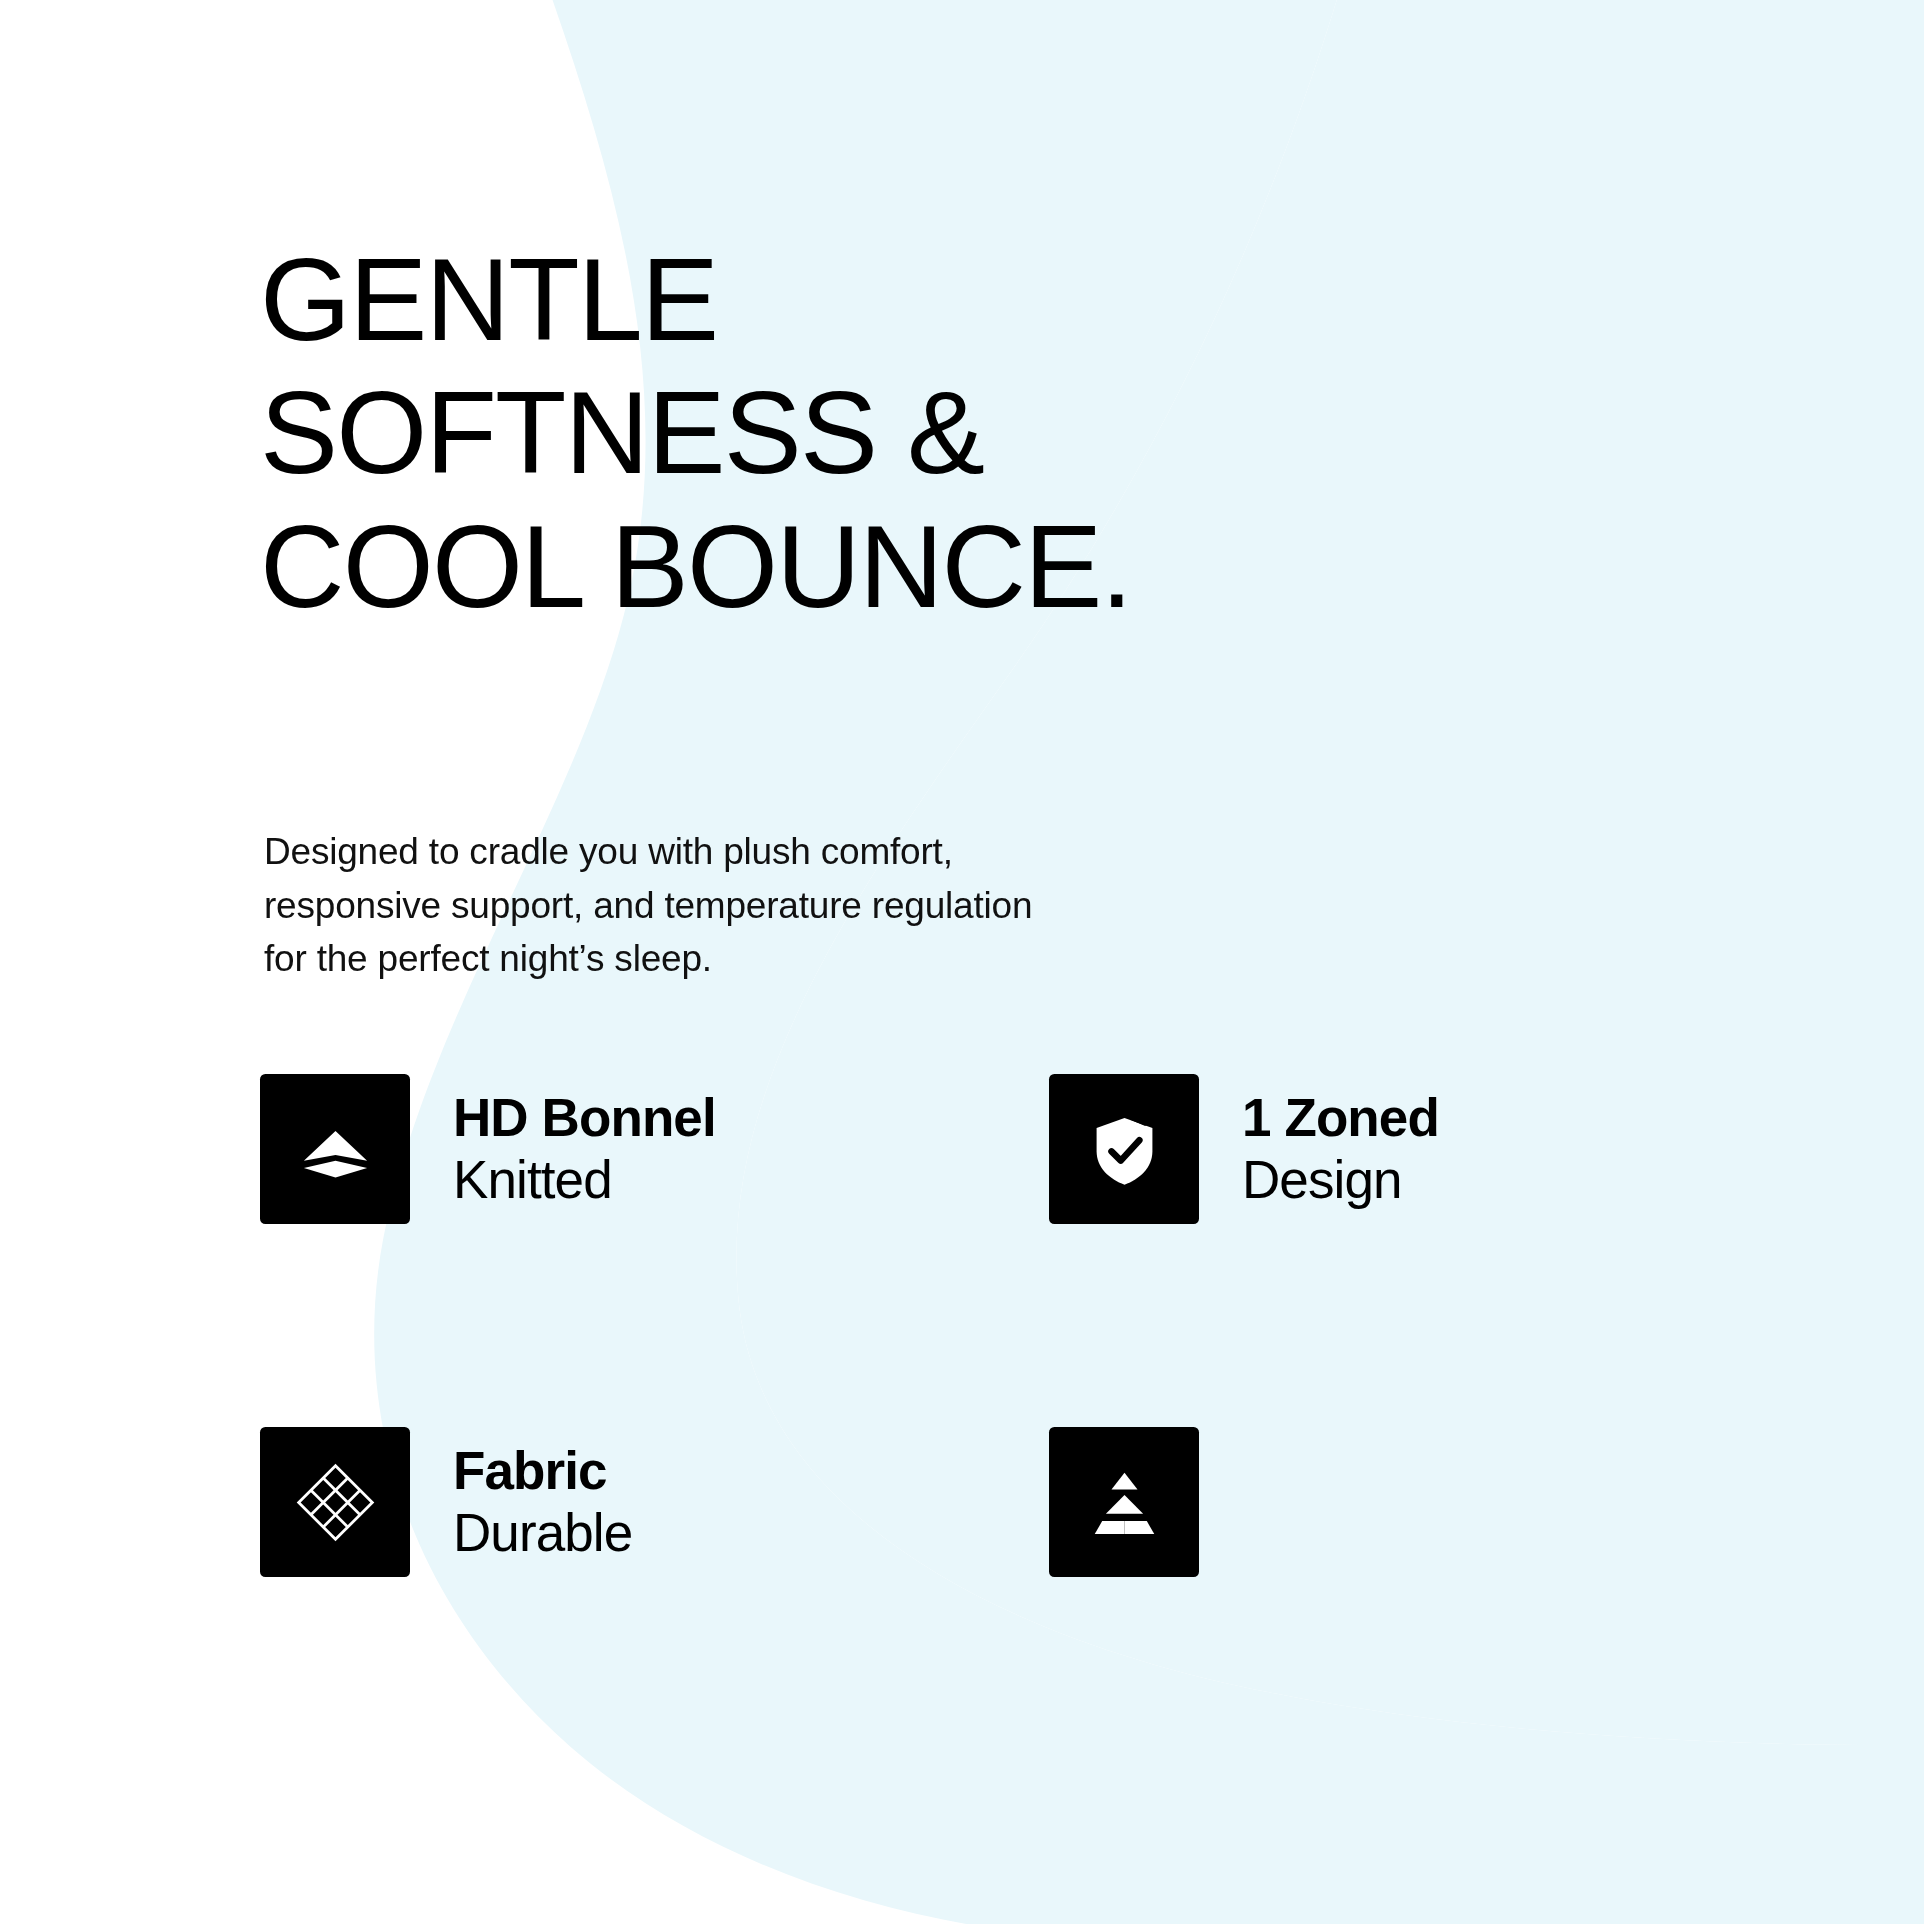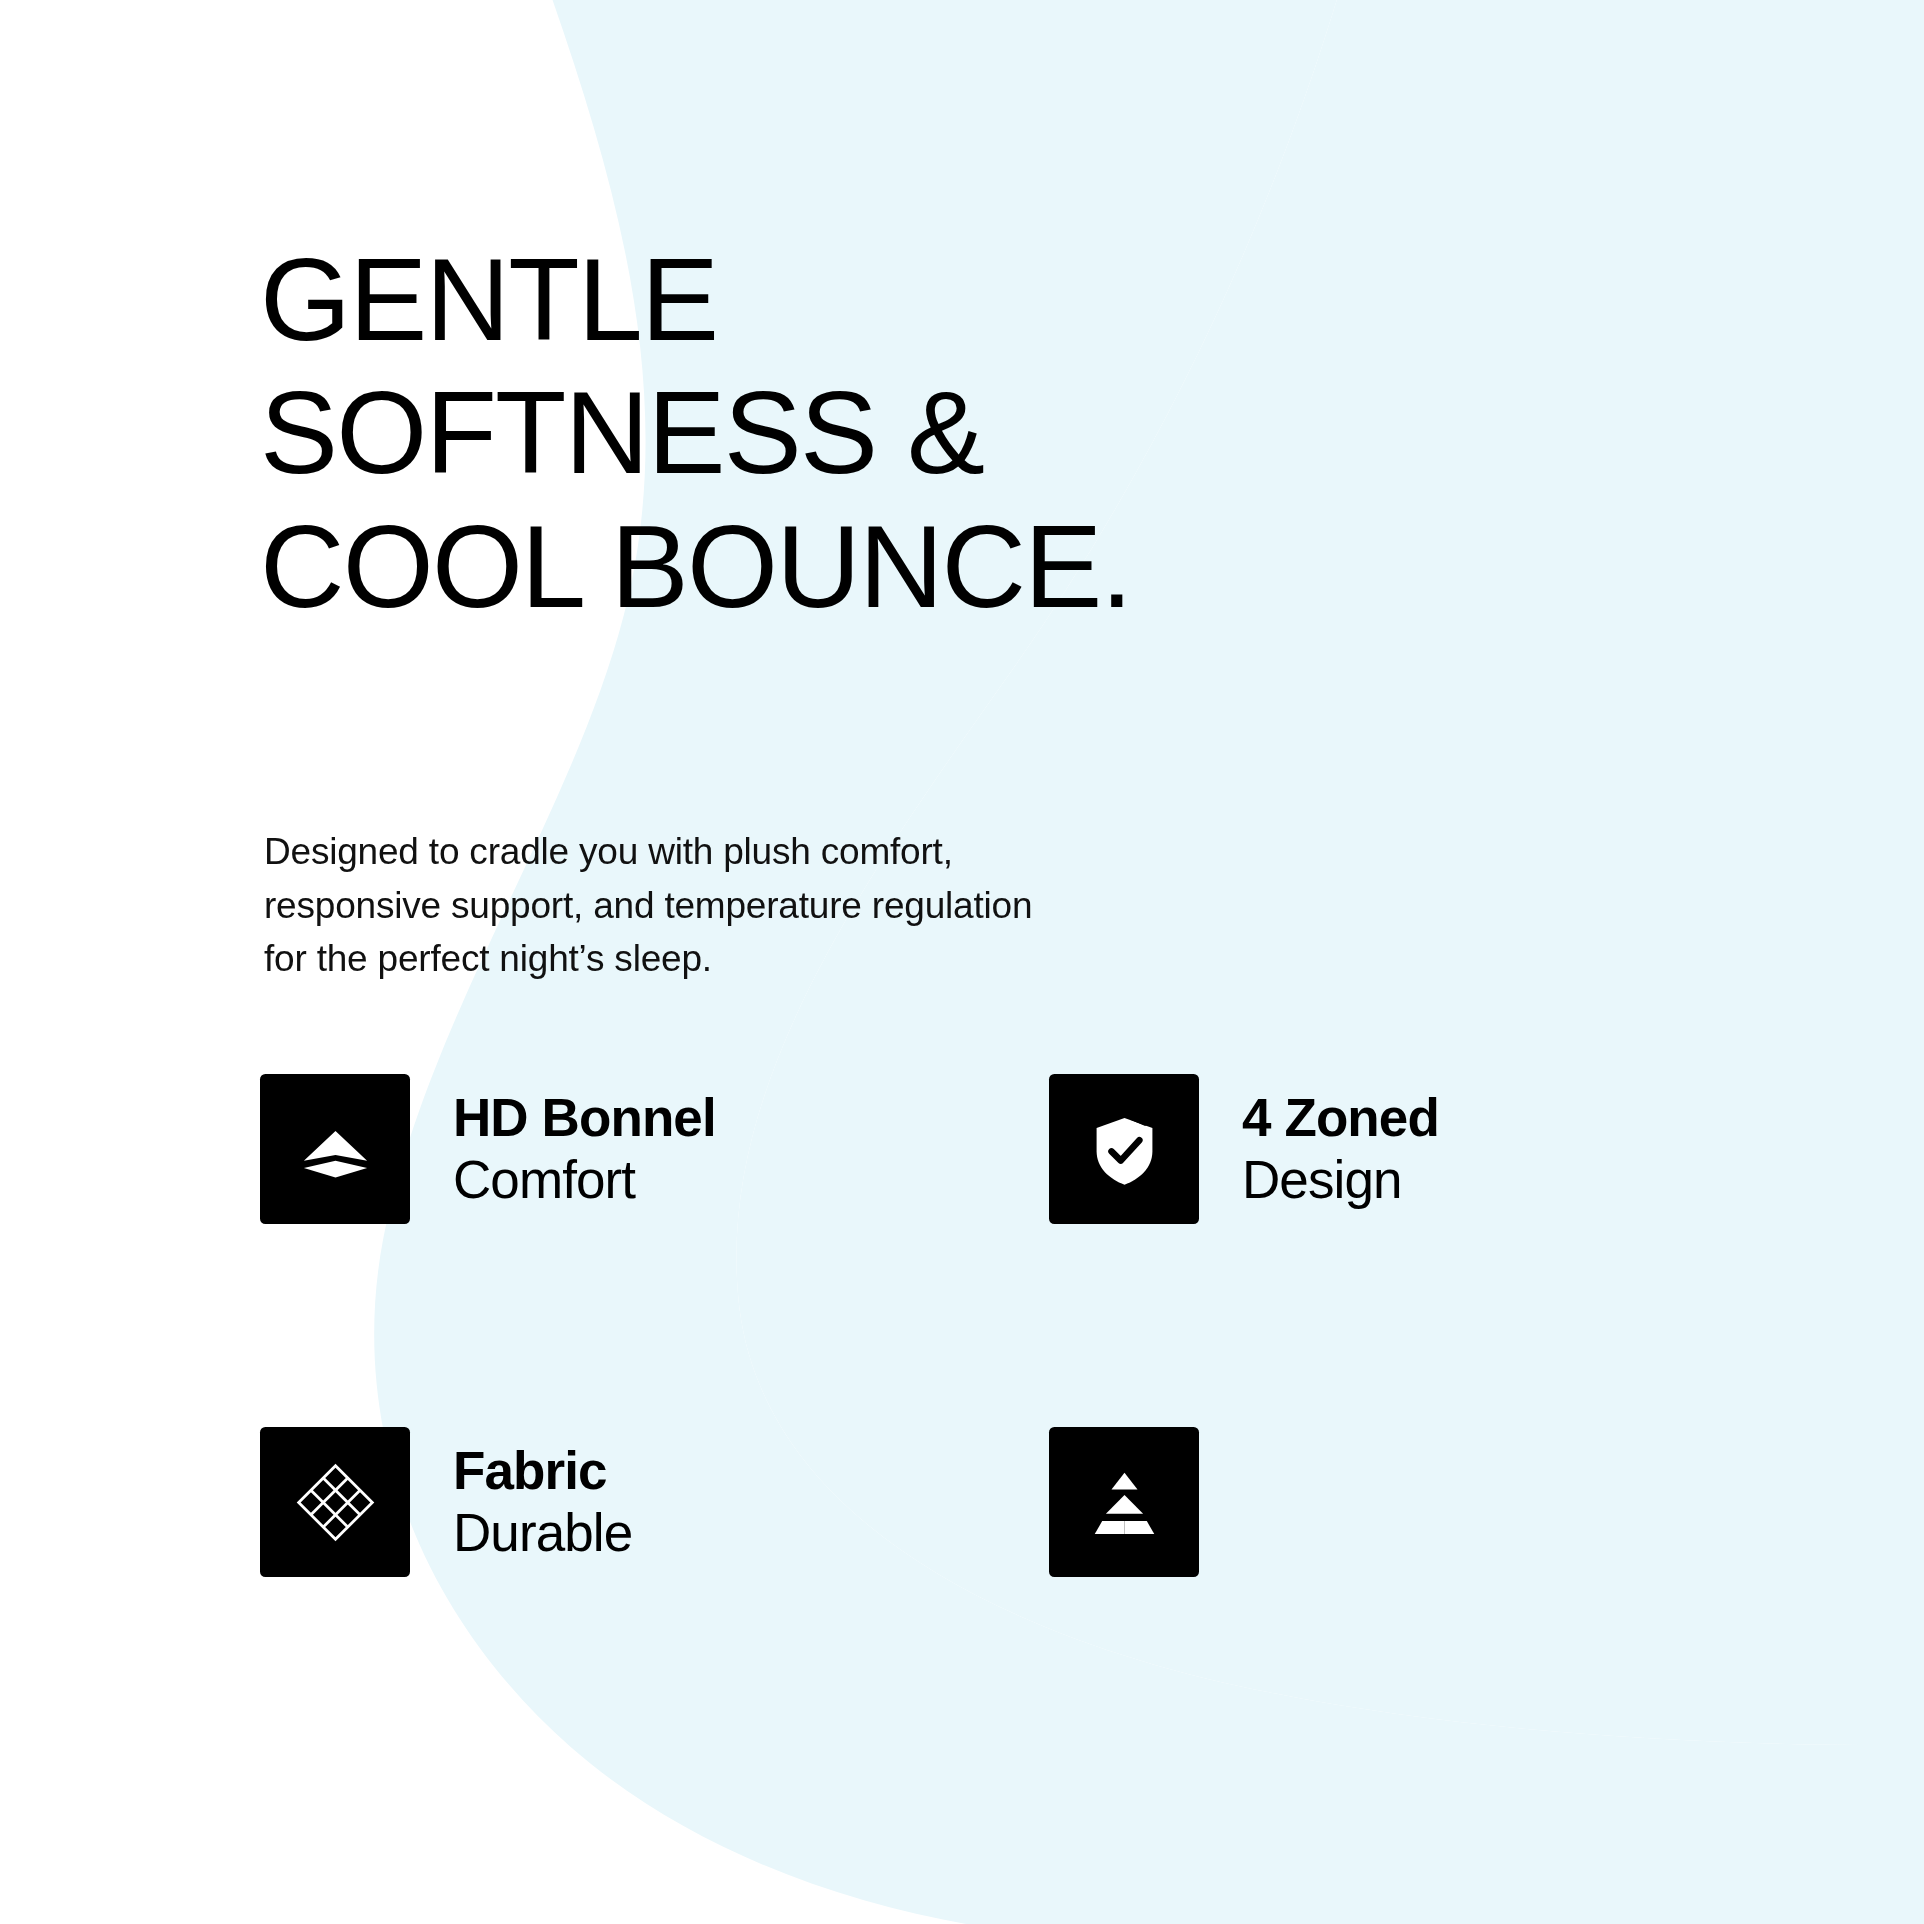--- a/index.html
+++ b/index.html
@@ -148,34 +148,34 @@
 
       <div class="feature">
         <div class="feature-icon" style="background: rgb(0, 0, 0);">
           <svg viewBox="0 0 100 100" aria-hidden="true">
             <path d="M16 62 L50 30 L84 62 L50 56 Z" fill="#ffffff"></path>
             <path d="M16 70 L50 62 L84 70 L50 80 Z" fill="#ffffff"></path>
           </svg>
         </div>
         <div class="feature-text">
           <span class="feature-title">HD Bonnel</span>
-          <span class="feature-sub">Comfort</span>
+          <span class="feature-sub">Knitted</span>
         </div>
       </div>
 
       <div class="feature">
         <div class="feature-icon" style="background: rgb(0, 0, 0);">
           <svg viewBox="0 0 100 100" aria-hidden="true">
             <path d="M50 16 L80 27 L80 52 C80 70 66 82 50 88 C34 82 20 70 20 52 L20 27 Z" fill="#ffffff"></path>
             <path d="M36 52 L46 62 L66 40" fill="none" stroke="#000000" stroke-width="7" stroke-linecap="round" stroke-linejoin="round"></path>
             <path d="M58 16 L72 22" stroke="#000000" stroke-width="5" stroke-linecap="round"></path>
           </svg>
         </div>
         <div class="feature-text">
-          <span class="feature-title">4 Zoned</span>
+          <span class="feature-title">1 Zoned</span>
           <span class="feature-sub">Design</span>
         </div>
       </div>
 
       <div class="feature">
         <div class="feature-icon" style="background: rgb(0, 0, 0);">
           <svg viewBox="0 0 100 100" aria-hidden="true">
             <g transform="rotate(45 50 50)">
               <rect x="22" y="22" width="56" height="56" fill="none" stroke="#ffffff" stroke-width="3"></rect>
               <line x1="40.67" y1="22" x2="40.67" y2="78" stroke="#ffffff" stroke-width="3"></line>

